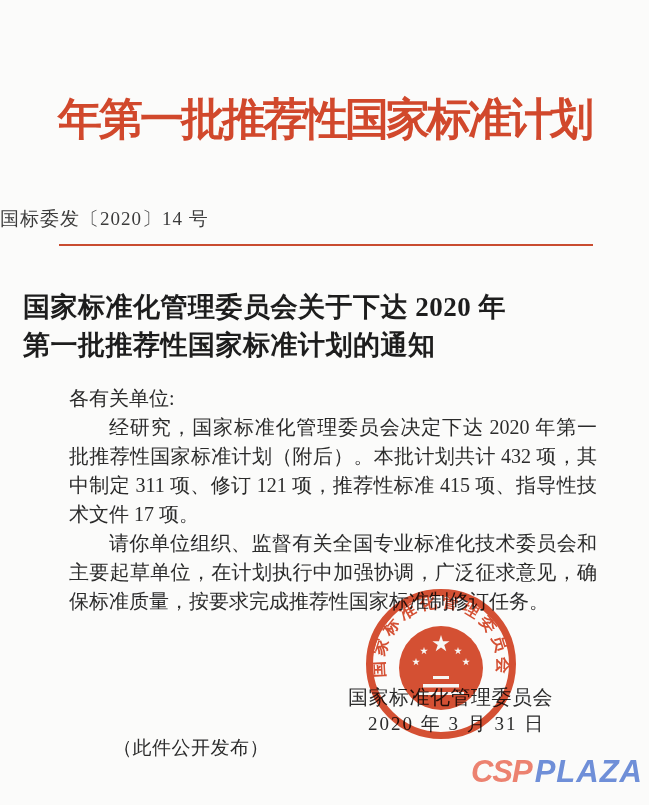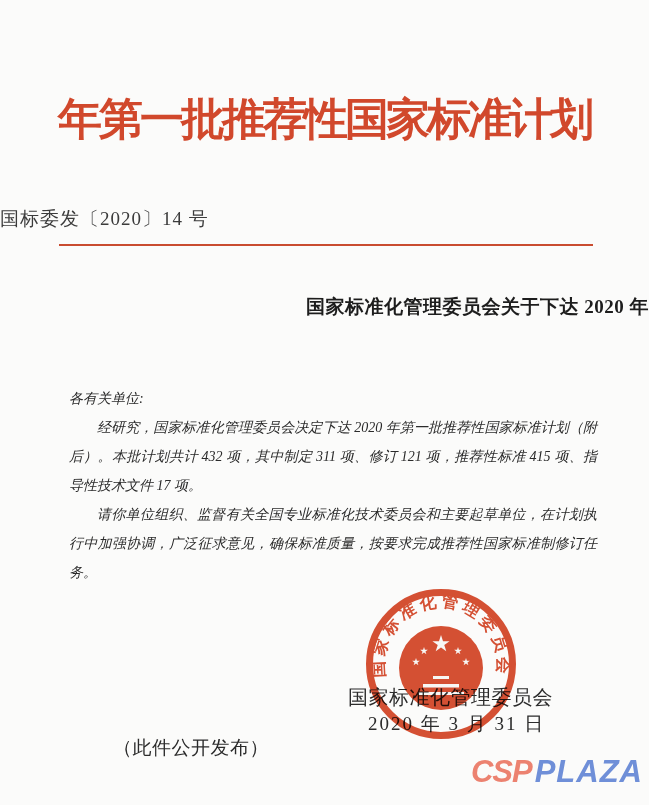--- a/index.html
+++ b/index.html
@@ -44,37 +44,36 @@
   }
   .red-rule{
     position:absolute;
     top:244px;left:59px;
     width:534px;height:2px;
     background:var(--rule-red);
   }
   .doc-title{
     position:absolute;
     top:288px;left:0;right:0;
-    text-align:right;
-    font-size:19px;
+    text-align:left;
+    font-size:27px;
     font-weight:700;
     line-height:38px;
     letter-spacing:0.5px;
     color:var(--title-black);
     padding-left:23px;
   }
   .body-text{
     position:absolute;
     top:384px;left:69px;
     width:528px;
-    font-size:14px;
+    font-size:20px;
     line-height:29px;
     color:var(--text-dark);
     text-align:justify;
-    font-style:italic;
   }
   .body-text p{margin:0;text-indent:2em;}
   .body-text .salutation{text-indent:0;}
   .signature-org{
     position:absolute;
     top:684px;left:348px;
     font-size:20px;
     letter-spacing:0.5px;
     color:var(--text-dark);
     white-space:nowrap;
@@ -130,20 +129,21 @@
 <div class="page">
 
   <div class="org-title">年第一批推荐性国家标准计划</div>
 
   <div class="doc-number">国标委发〔2020〕14 号</div>
 
   <div class="red-rule"></div>
 
   <div class="doc-title">
     <div>国家标准化管理委员会关于下达 2020 年</div>
+    <div>第一批推荐性国家标准计划的通知</div>
   </div>
 
   <div class="body-text">
     <p class="salutation">各有关单位:</p>
     <p>经研究，国家标准化管理委员会决定下达 2020 年第一批推荐性国家标准计划（附后）。本批计划共计 432 项，其中制定 311 项、修订 121 项，推荐性标准 415 项、指导性技术文件 17 项。</p>
     <p>请你单位组织、监督有关全国专业标准化技术委员会和主要起草单位，在计划执行中加强协调，广泛征求意见，确保标准质量，按要求完成推荐性国家标准制修订任务。</p>
   </div>
 
   <div class="signature-org">国家标准化管理委员会</div>
 

